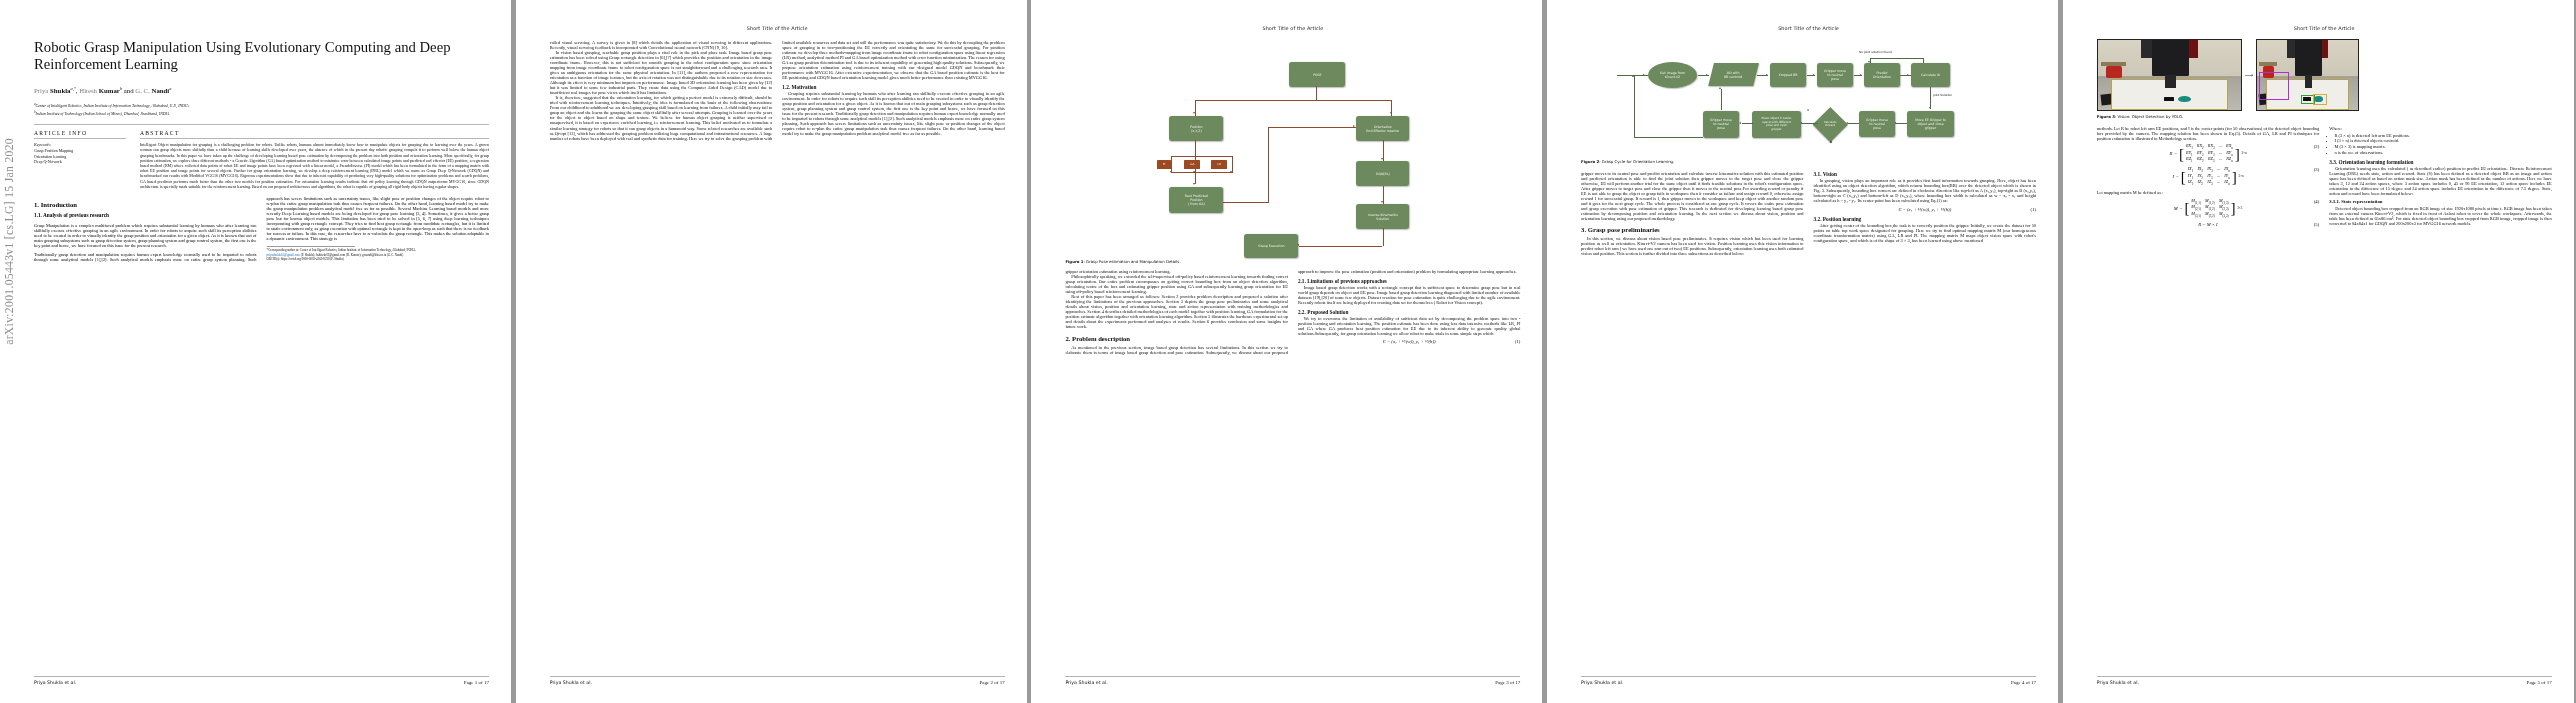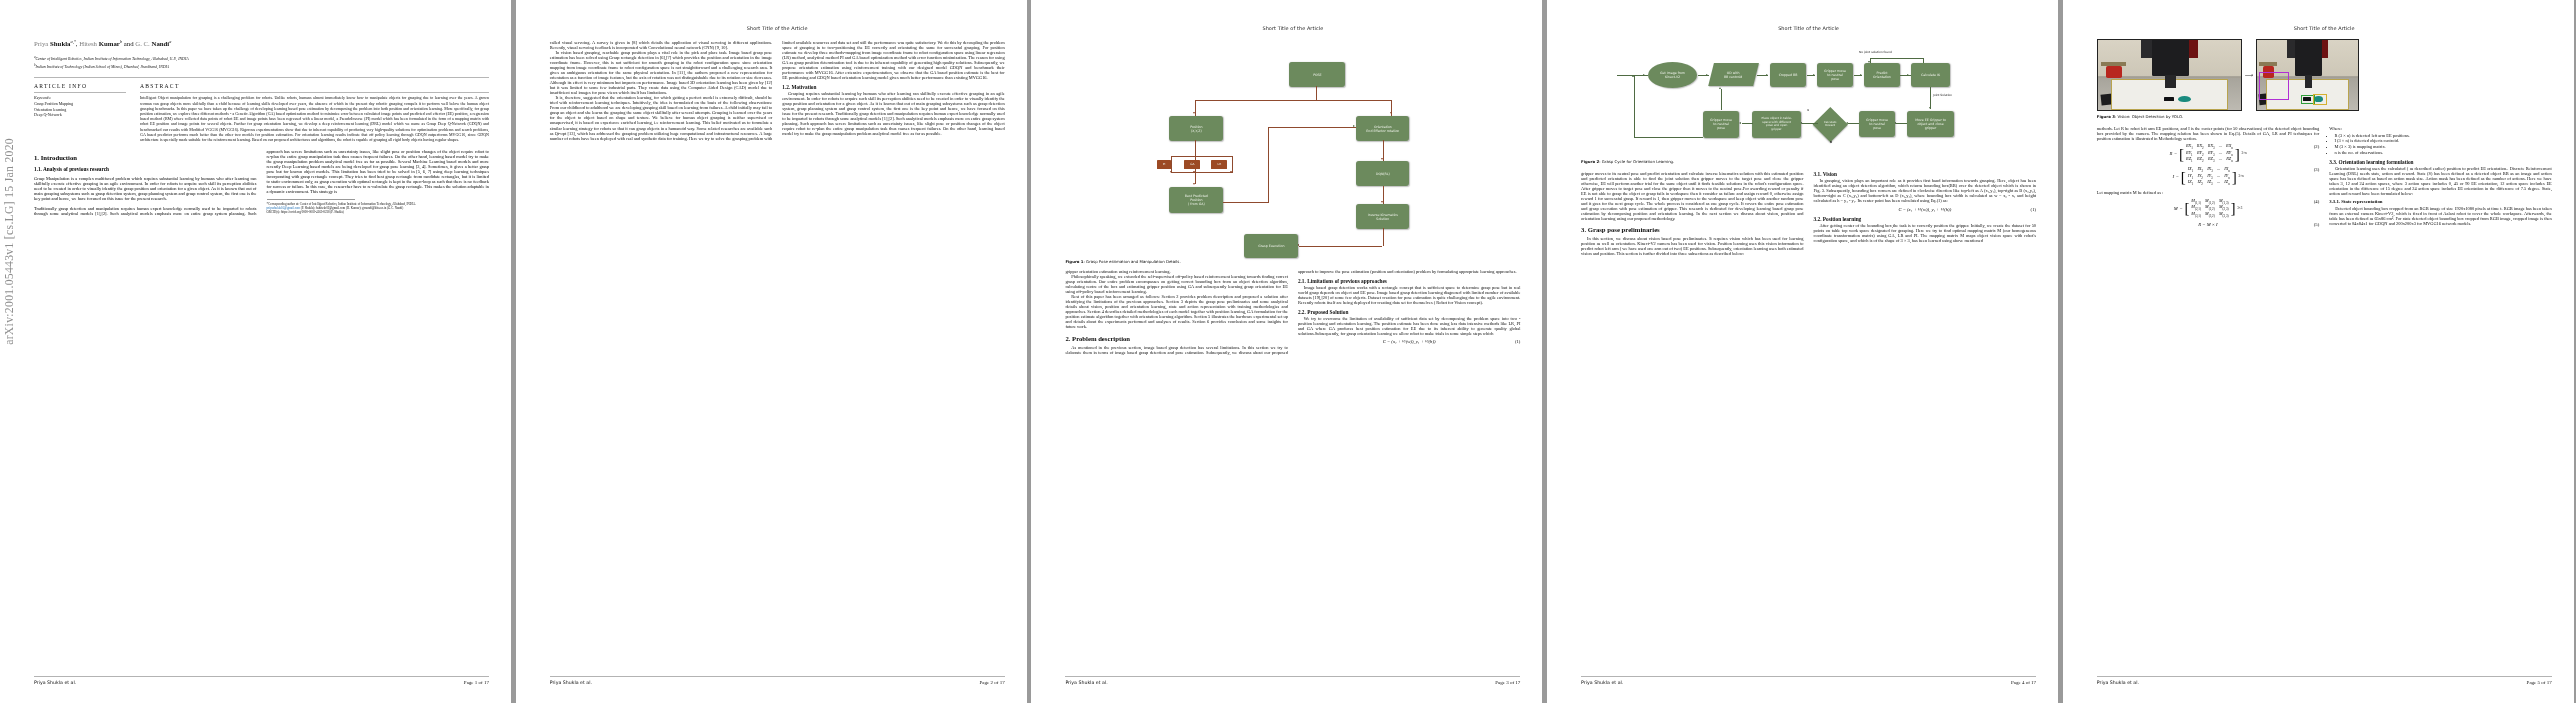--- a/index.html
+++ b/index.html
@@ -228,20 +228,21 @@
 </style>
 </head>
 <body>
 
 <div class="viewport">
 
   <div class="page">
     <div class="arxiv-stamp">arXiv:2001.05443v1  [cs.LG]  15 Jan 2020</div>
     <div class="page-inner">
       <div class="title-block">
+        <div class="paper-title">Robotic Grasp Manipulation Using Evolutionary Computing and Deep Reinforcement Learning</div>
         <div class="authors">
           <span class="gray">Priya</span>
           <b>Shukla</b><sup>a,*</sup>,
           <span class="gray">Hitesh</span>
           <b>Kumar</b><sup>b</sup> and
           <span class="gray">G. C.</span>
           <b>Nandi</b><sup>a</sup>
         </div>
         <div class="affil">
           <div><sup>a</sup><span>Center of Intelligent Robotics, Indian Institute of Information Technology, Allahabad, U.P., INDIA</span></div>

